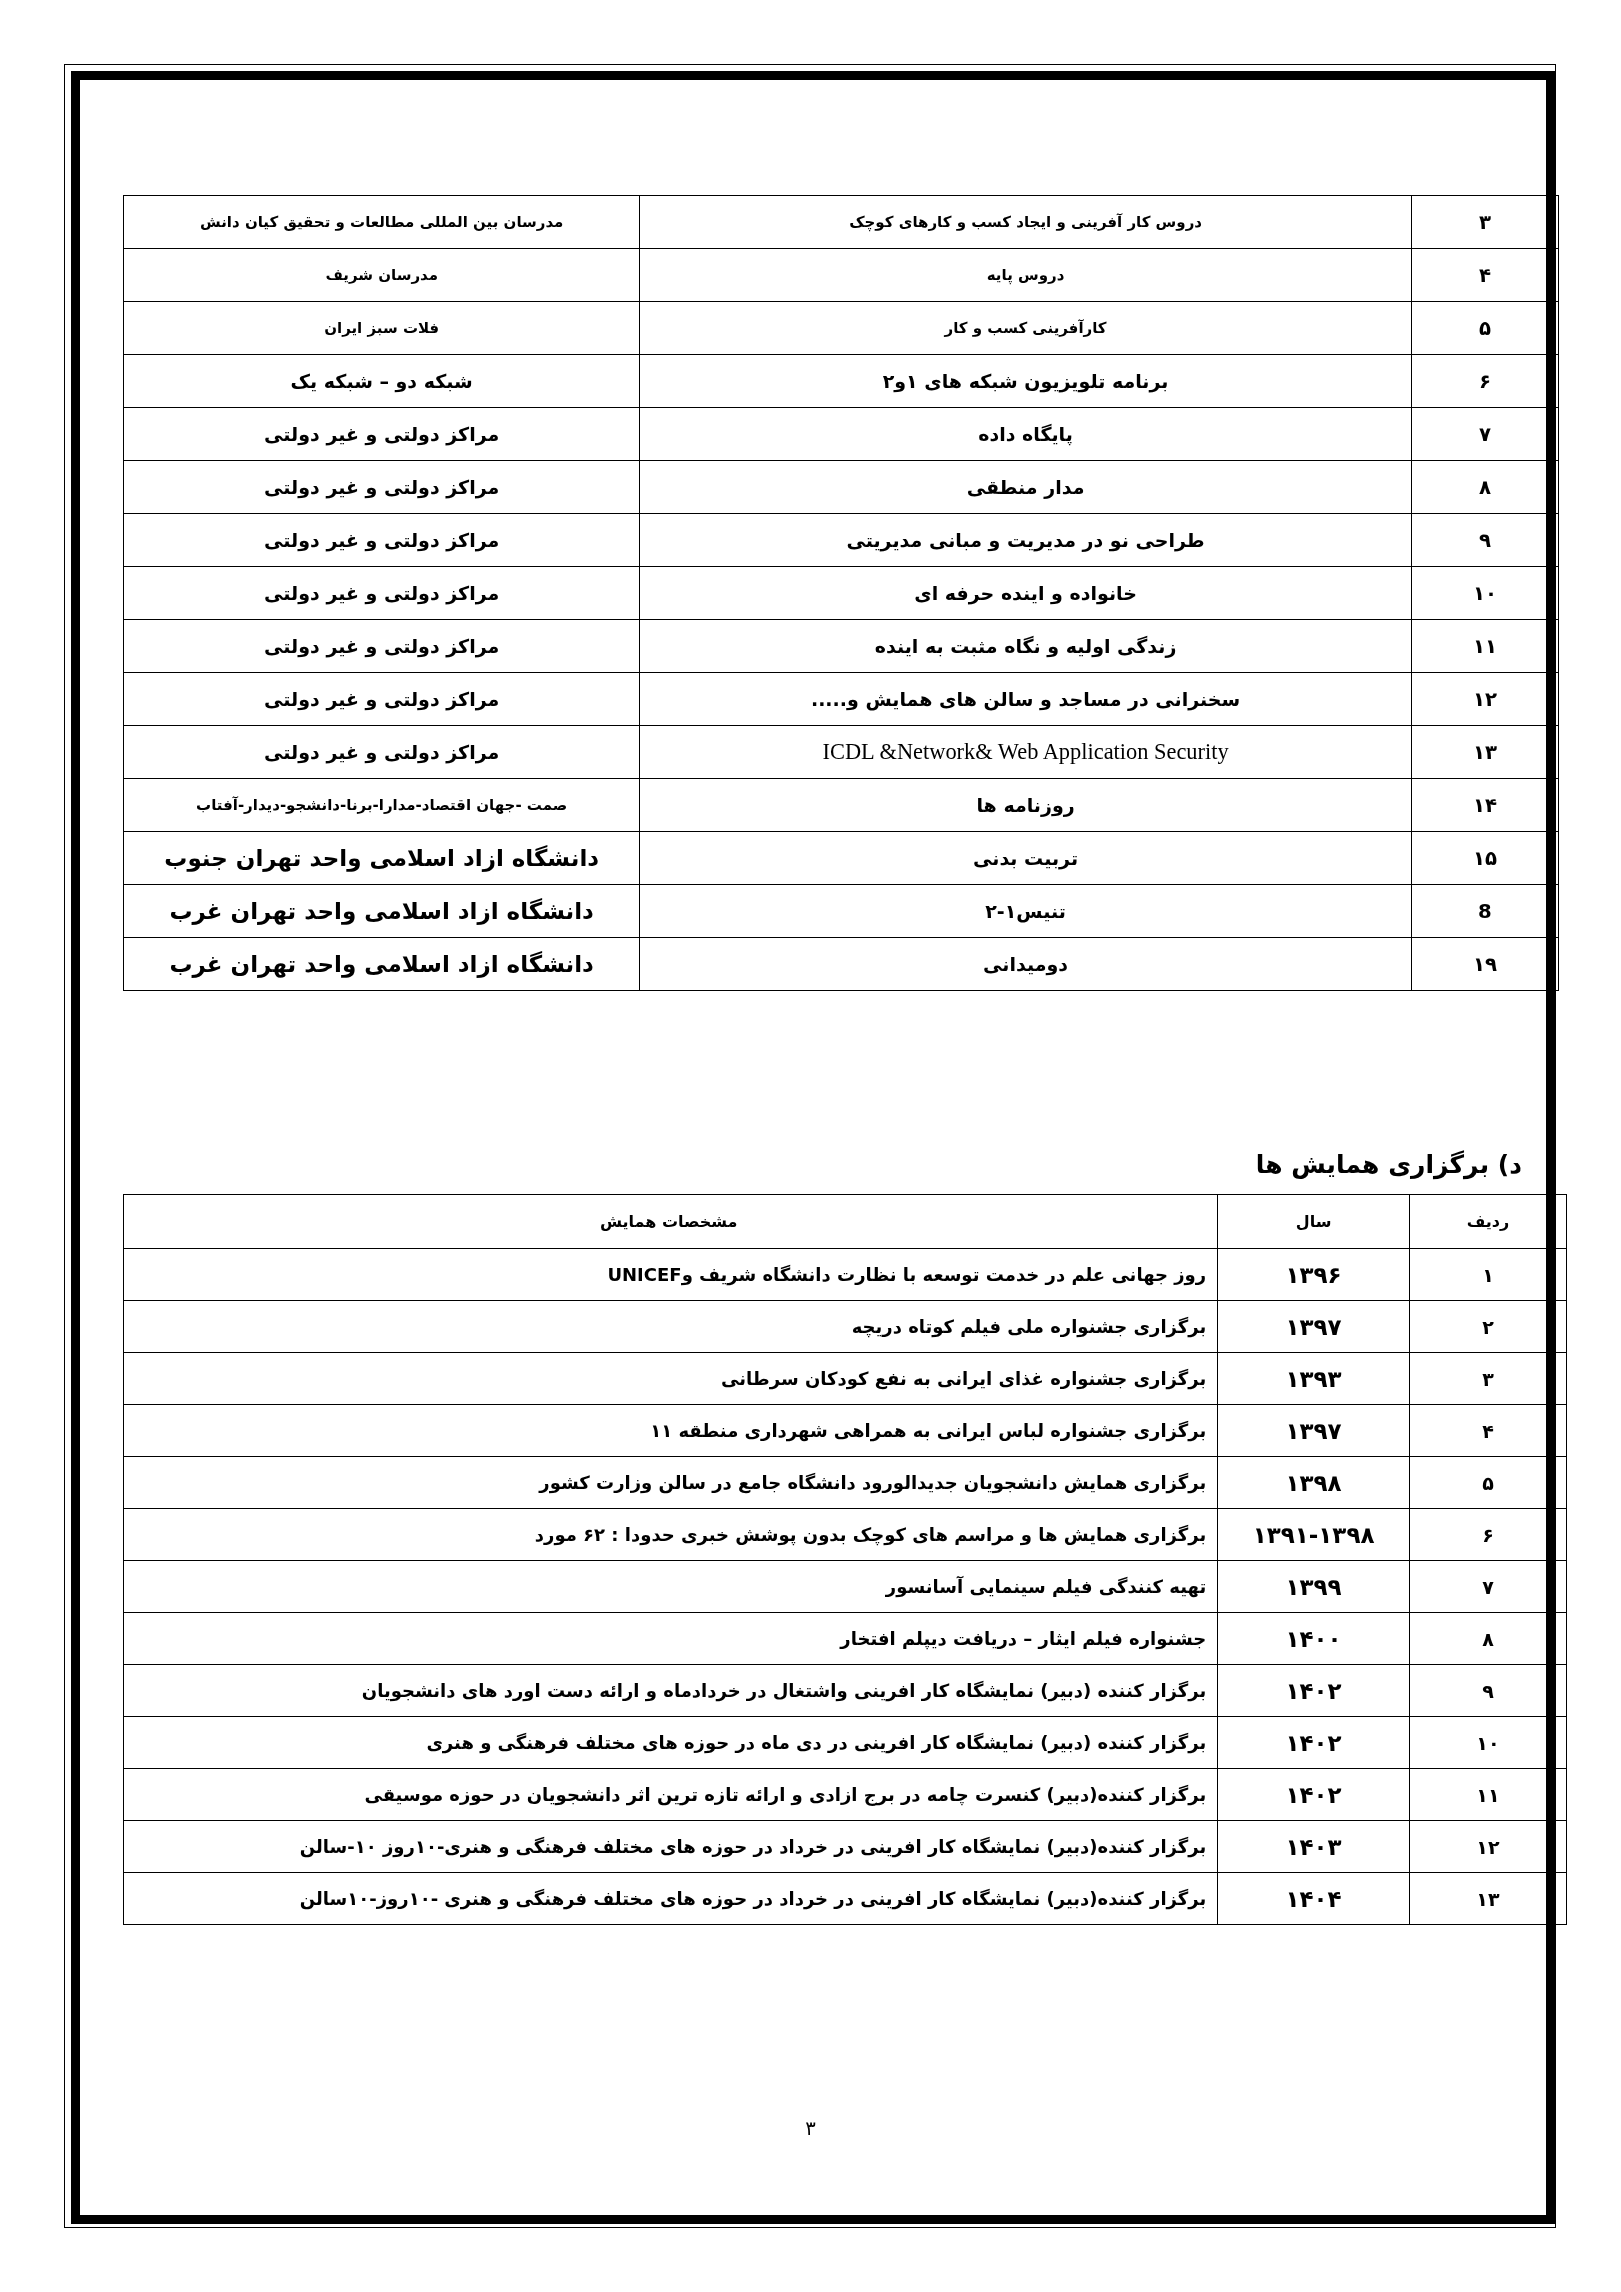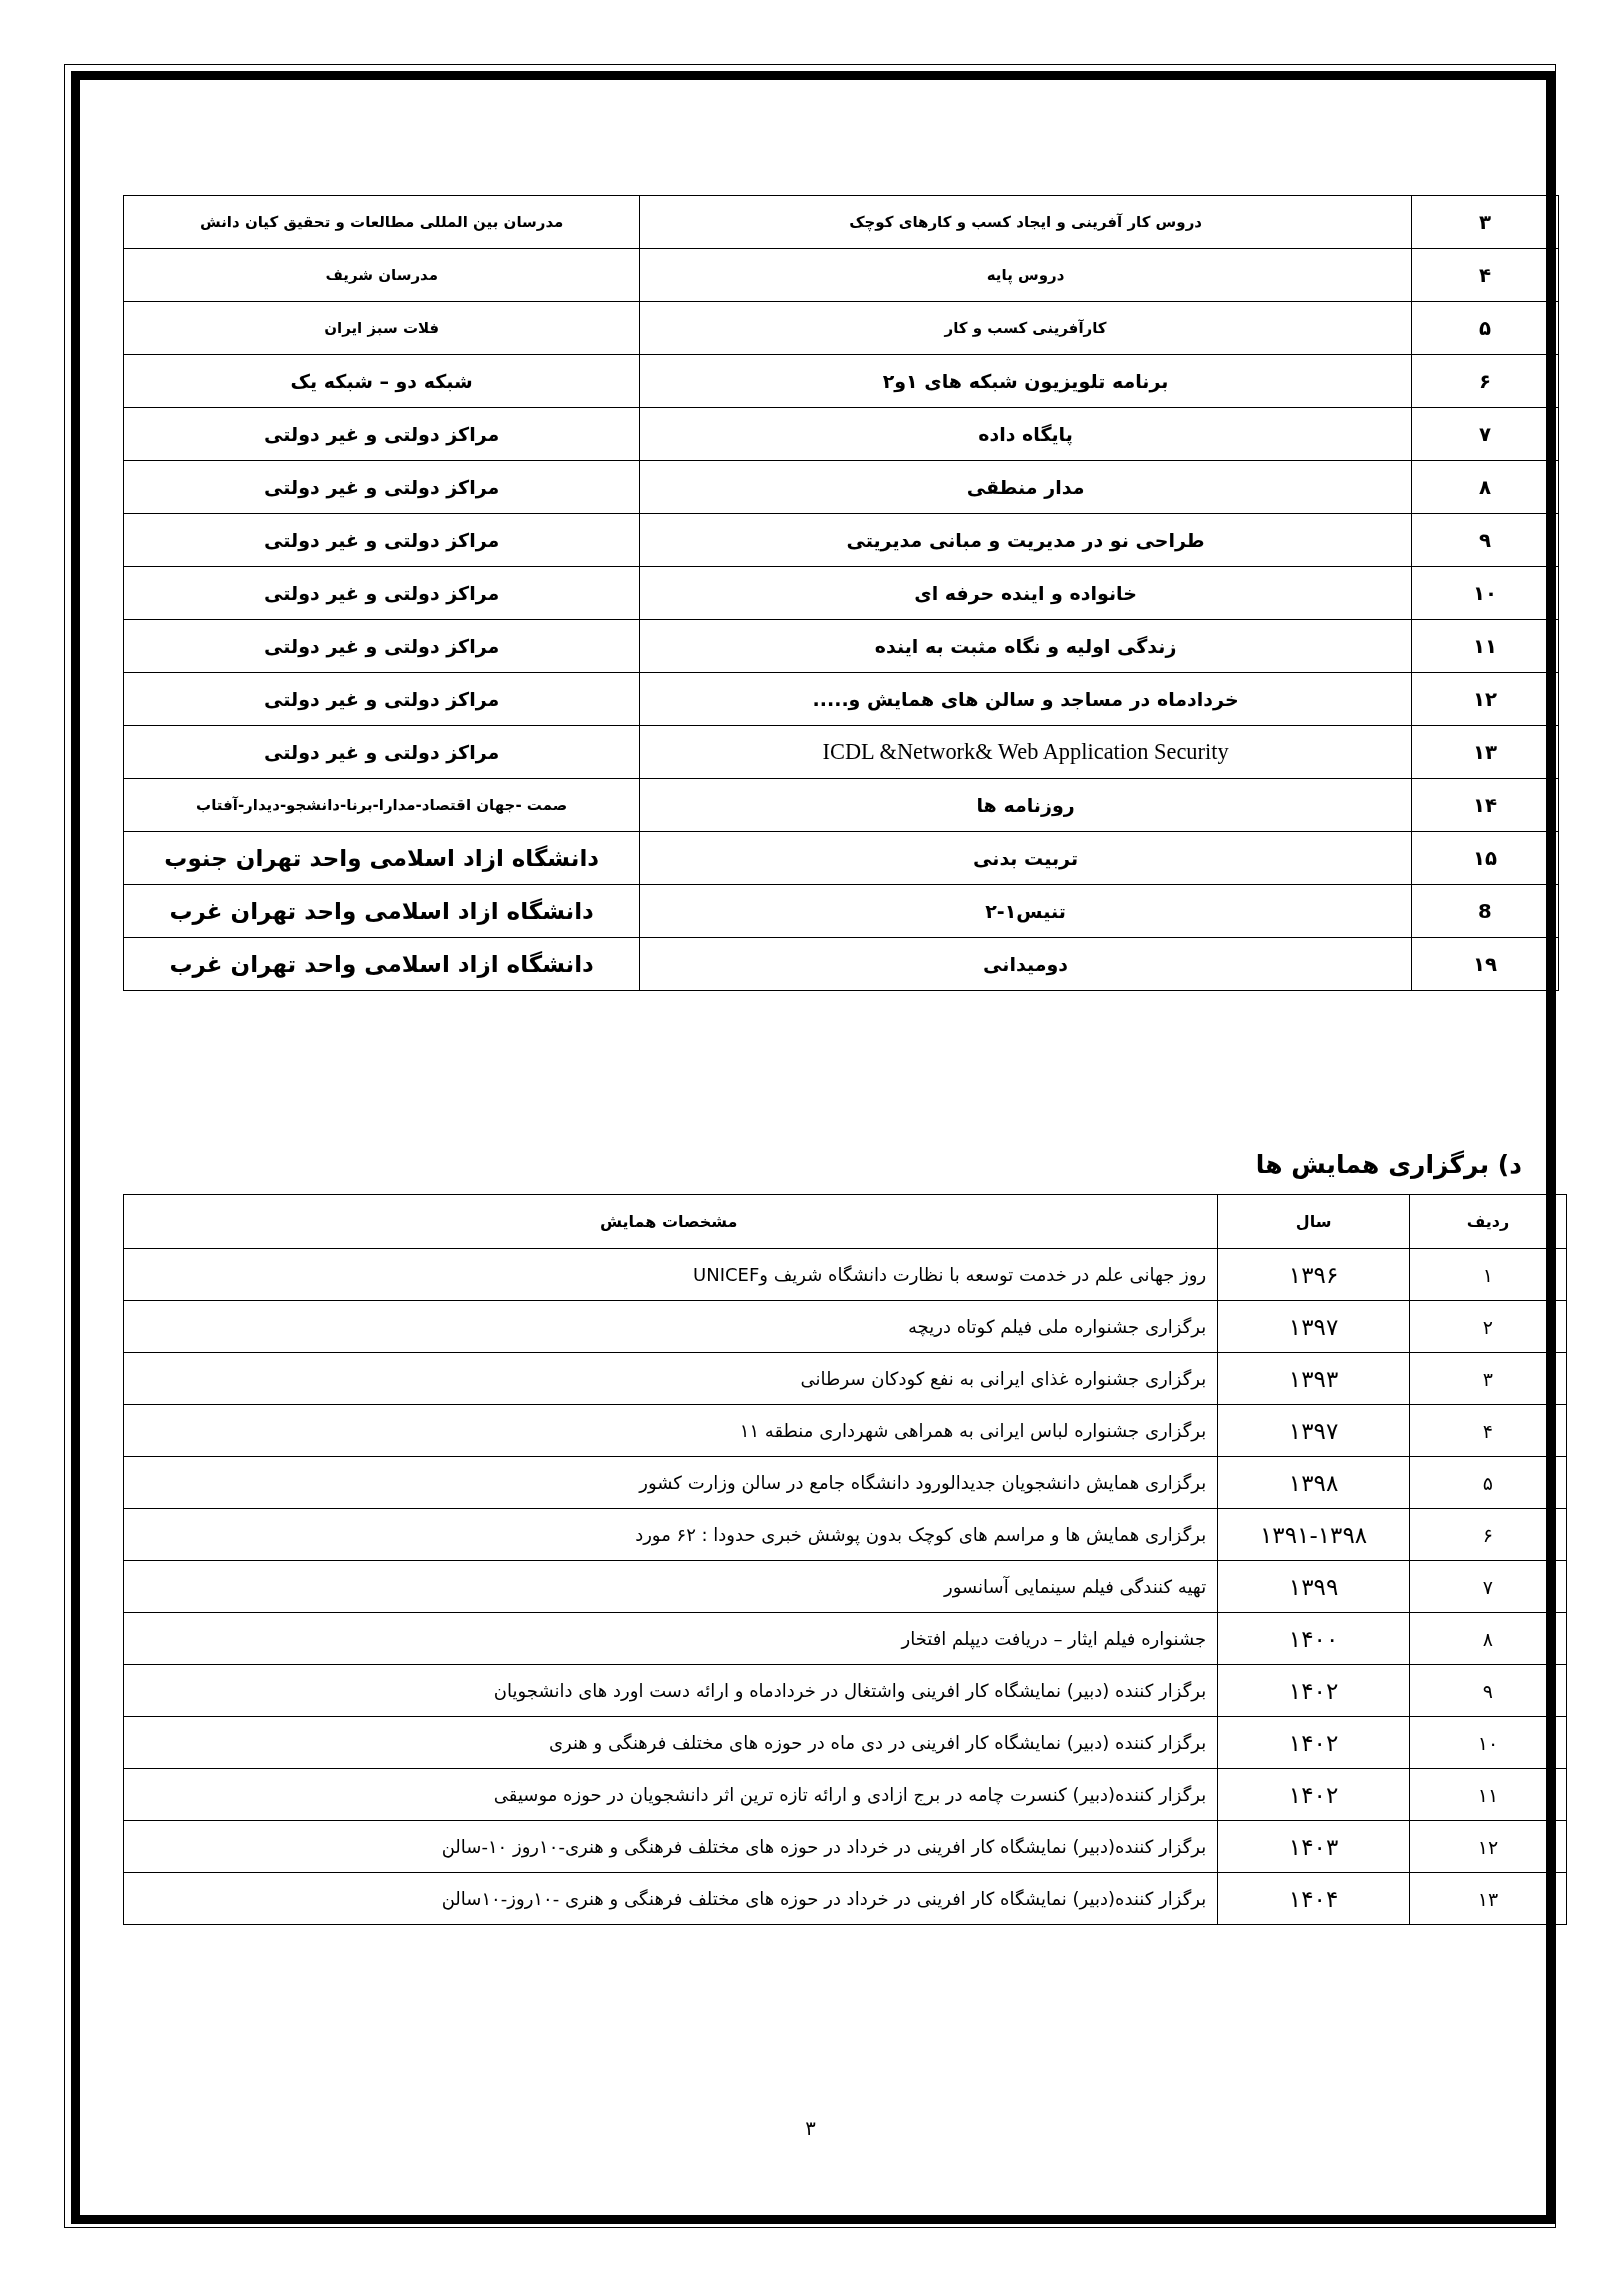--- a/index.html
+++ b/index.html
@@ -26,21 +26,21 @@
   .t1 .c-no{width:132px;font-size:19.7px;}
   .t1 .c-name{width:756px;}
   .t1 .c-org{width:501px;}
   .t1 .small{font-size:15px;}
   .t1 .org-mid{font-size:23px;}
   .t1 .latin{font-family:"Liberation Serif",serif;font-weight:normal;
              font-size:22.4px;direction:ltr;}
   .t2{position:absolute;left:123px;top:1194px;}
   .t2 tr{height:52px;}
   .t2 tr.head{height:54px;}
-  .t2 td{font-size:18px;font-weight:normal;}
+  .t2 td{font-size:18px;font-weight:bold;}
   .t2 .c-radif{width:141px;font-size:19px;}
   .t2 .c-year{width:177px;font-size:23px;direction:ltr;}
   .t2 .c-details{width:1075px;text-align:right;padding-right:10.7px;}
   .t2 tr.head td{font-weight:bold;font-size:16px;text-align:center;}
   
   .section-heading{
     position:absolute;top:1150px;right:99px;direction:rtl;
     font-size:25px;font-weight:bold;
   }
   .page-number{
@@ -96,21 +96,21 @@
     <td class="c-name">خانواده و اینده حرفه ای</td>
     <td class="c-org">مراکز دولتی و غیر دولتی</td>
   </tr>
   <tr>
     <td class="c-no">۱۱</td>
     <td class="c-name">زندگی اولیه و نگاه مثبت به اینده</td>
     <td class="c-org">مراکز دولتی و غیر دولتی</td>
   </tr>
   <tr>
     <td class="c-no">۱۲</td>
-    <td class="c-name">خردادماه در مساجد و سالن های همایش و.....</td>
+    <td class="c-name">سخنرانی در مساجد و سالن های همایش و.....</td>
     <td class="c-org">مراکز دولتی و غیر دولتی</td>
   </tr>
   <tr>
     <td class="c-no">۱۳</td>
     <td class="c-name latin">ICDL &amp;Network&amp; Web Application Security</td>
     <td class="c-org">مراکز دولتی و غیر دولتی</td>
   </tr>
   <tr>
     <td class="c-no">۱۴</td>
     <td class="c-name">روزنامه ها</td>

